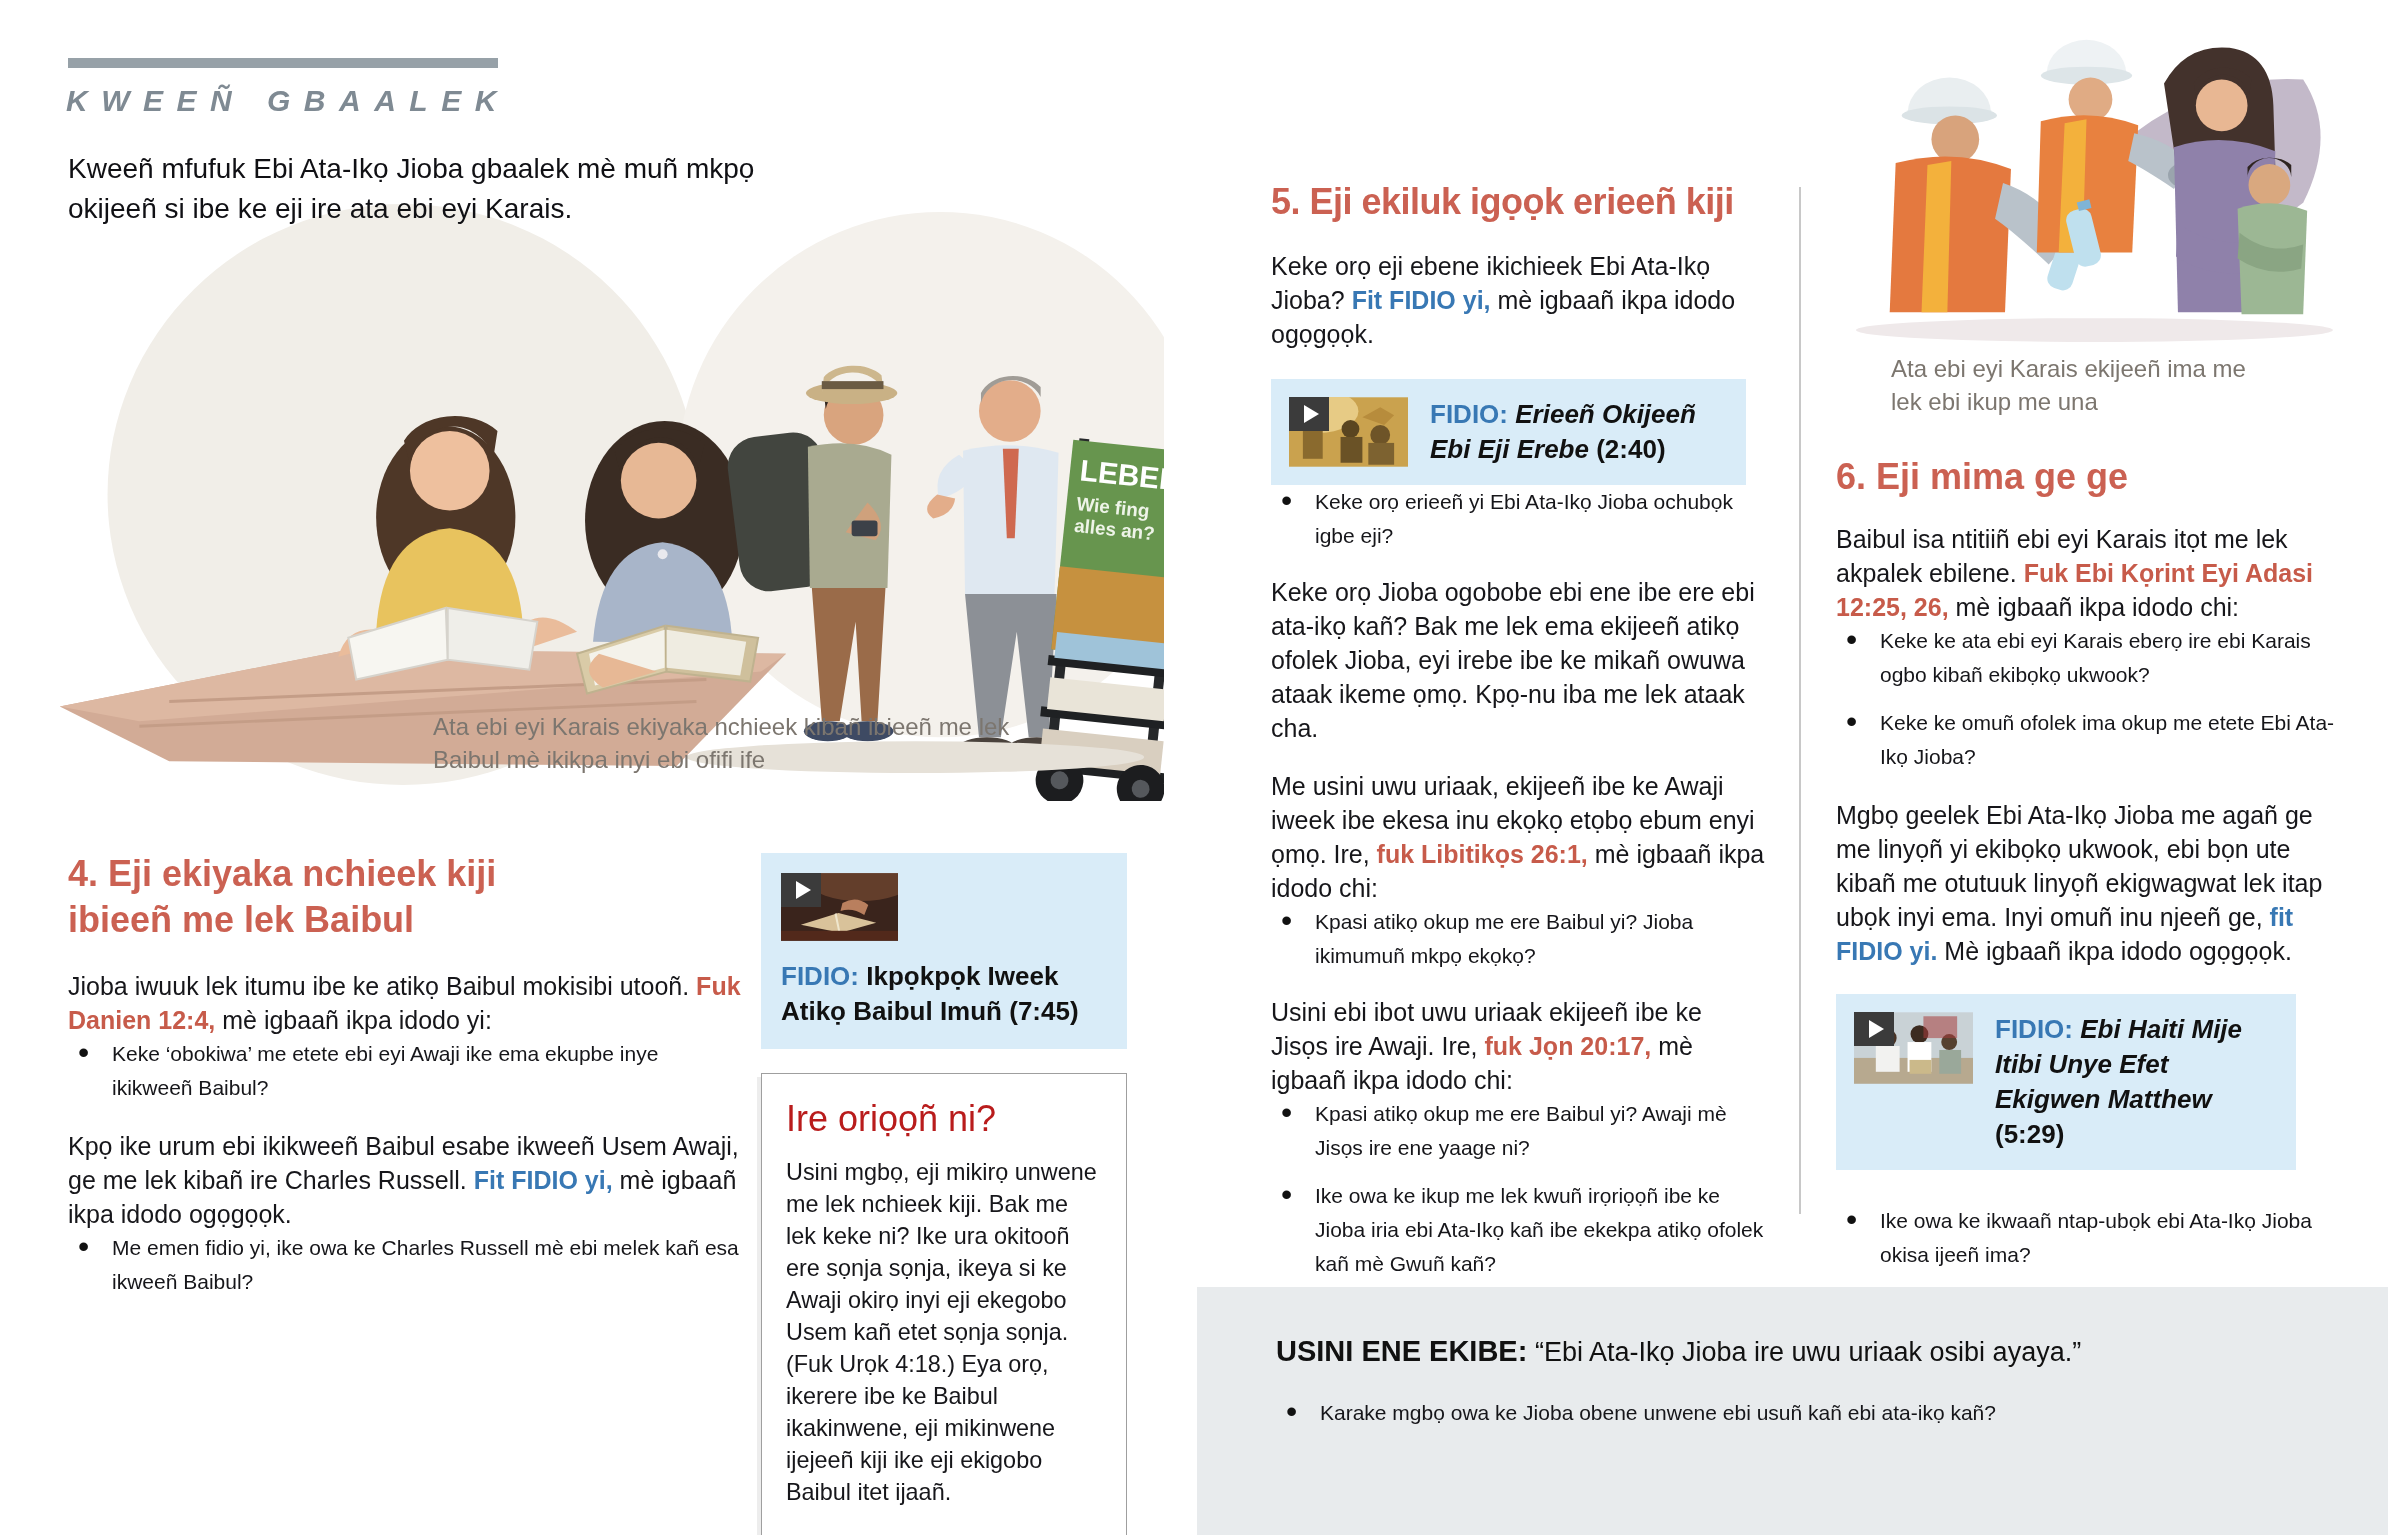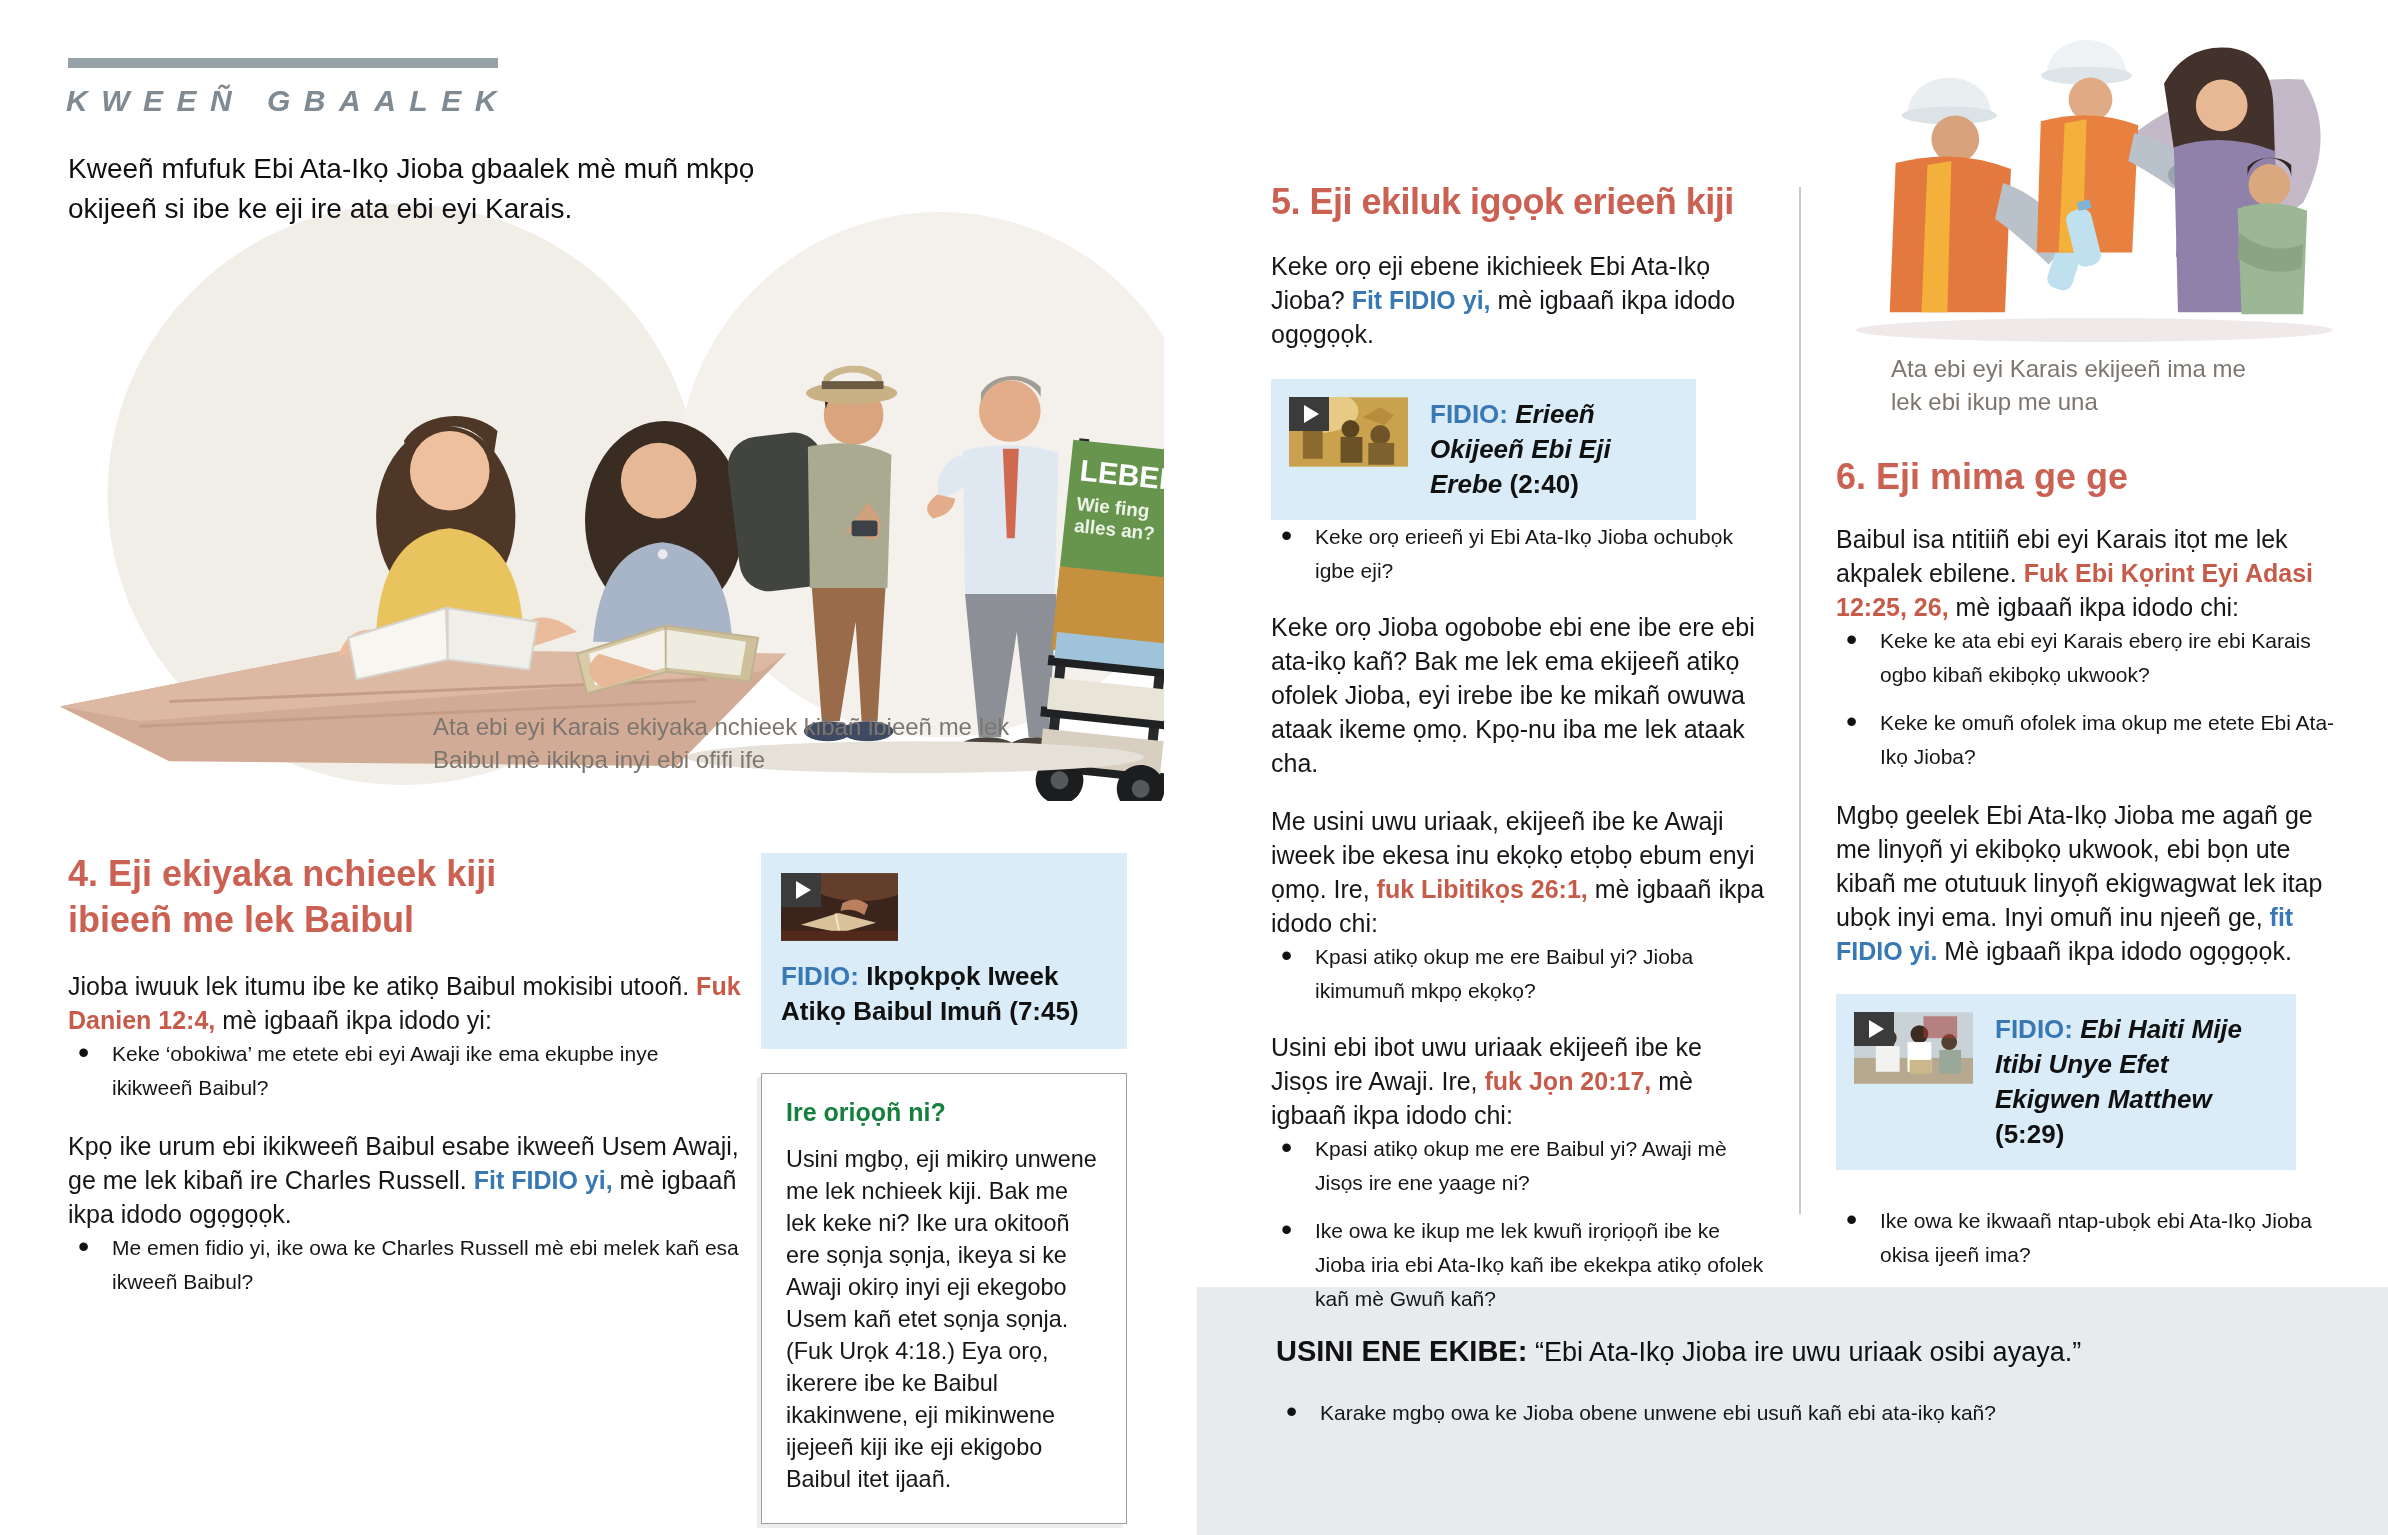--- a/index.html
+++ b/index.html
@@ -28,26 +28,26 @@
   .vthumb{position:relative;flex:0 0 auto;}
   .vthumb svg{display:block;}
   .play{position:absolute;left:0;top:0;width:40px;height:34px;background:#3b3b3b;display:flex;align-items:center;justify-content:center;}
   .play::after{content:"";display:block;width:0;height:0;border-left:15px solid #fff;border-top:9px solid transparent;border-bottom:9px solid transparent;margin-left:4px;}
   .vcap{font-size:26px;line-height:35px;font-weight:700;color:#111;}
   .vlabel{color:#3878b4;font-weight:700;}
   .it{font-style:italic;}
   #vbox1{left:761px;top:853px;width:366px;padding:20px;box-sizing:border-box;}
   #vbox1 .vcap{margin-top:18px;}
   .vbox-row{display:flex;gap:22px;align-items:flex-start;padding:18px;box-sizing:border-box;}
-  #vbox2{left:0;width:425px;margin-top:28px;position:relative;}
+  #vbox2{left:0;width:475px;margin-top:28px;position:relative;}
   #vbox3{width:460px;margin-top:26px;position:relative;}
   
   #irebox{left:761px;top:1073px;width:366px;background:#fff;border:1px solid #9f9f9f;
     box-shadow:-4px 4px 0 rgba(0,0,0,0.07);padding:24px 24px 28px 24px;box-sizing:border-box;}
-  #irebox h3{margin:0 0 16px 0;font-size:25px;font-weight:700;color:#15803d;}
+  #irebox h3{margin:0 0 16px 0;font-size:36px;font-weight:400;color:#b91c1c;}
   #irebox p{margin:0;font-size:23.4px;line-height:32px;color:#16161a;}
   
   #midcol{left:1271px;top:179px;width:494px;}
   #midcol .sec-h{white-space:nowrap;letter-spacing:-0.5px;}
   #rightcol{left:1836px;top:14px;width:502px;}
   #divider{left:1799px;top:187px;width:2px;height:1027px;background:#c8c8c8;} .mt22{margin-top:22px;} .mt24{margin-top:24px;}
   .mt26{margin-top:26px;} .mt30{margin-top:30px;} .mt36{margin-top:36px;}
   
   #bottom-panel{left:1197px;top:1287px;width:1382px;height:249px;background:#e8ebed;z-index:0;
     padding:46px 60px 0 79px;box-sizing:border-box;}

